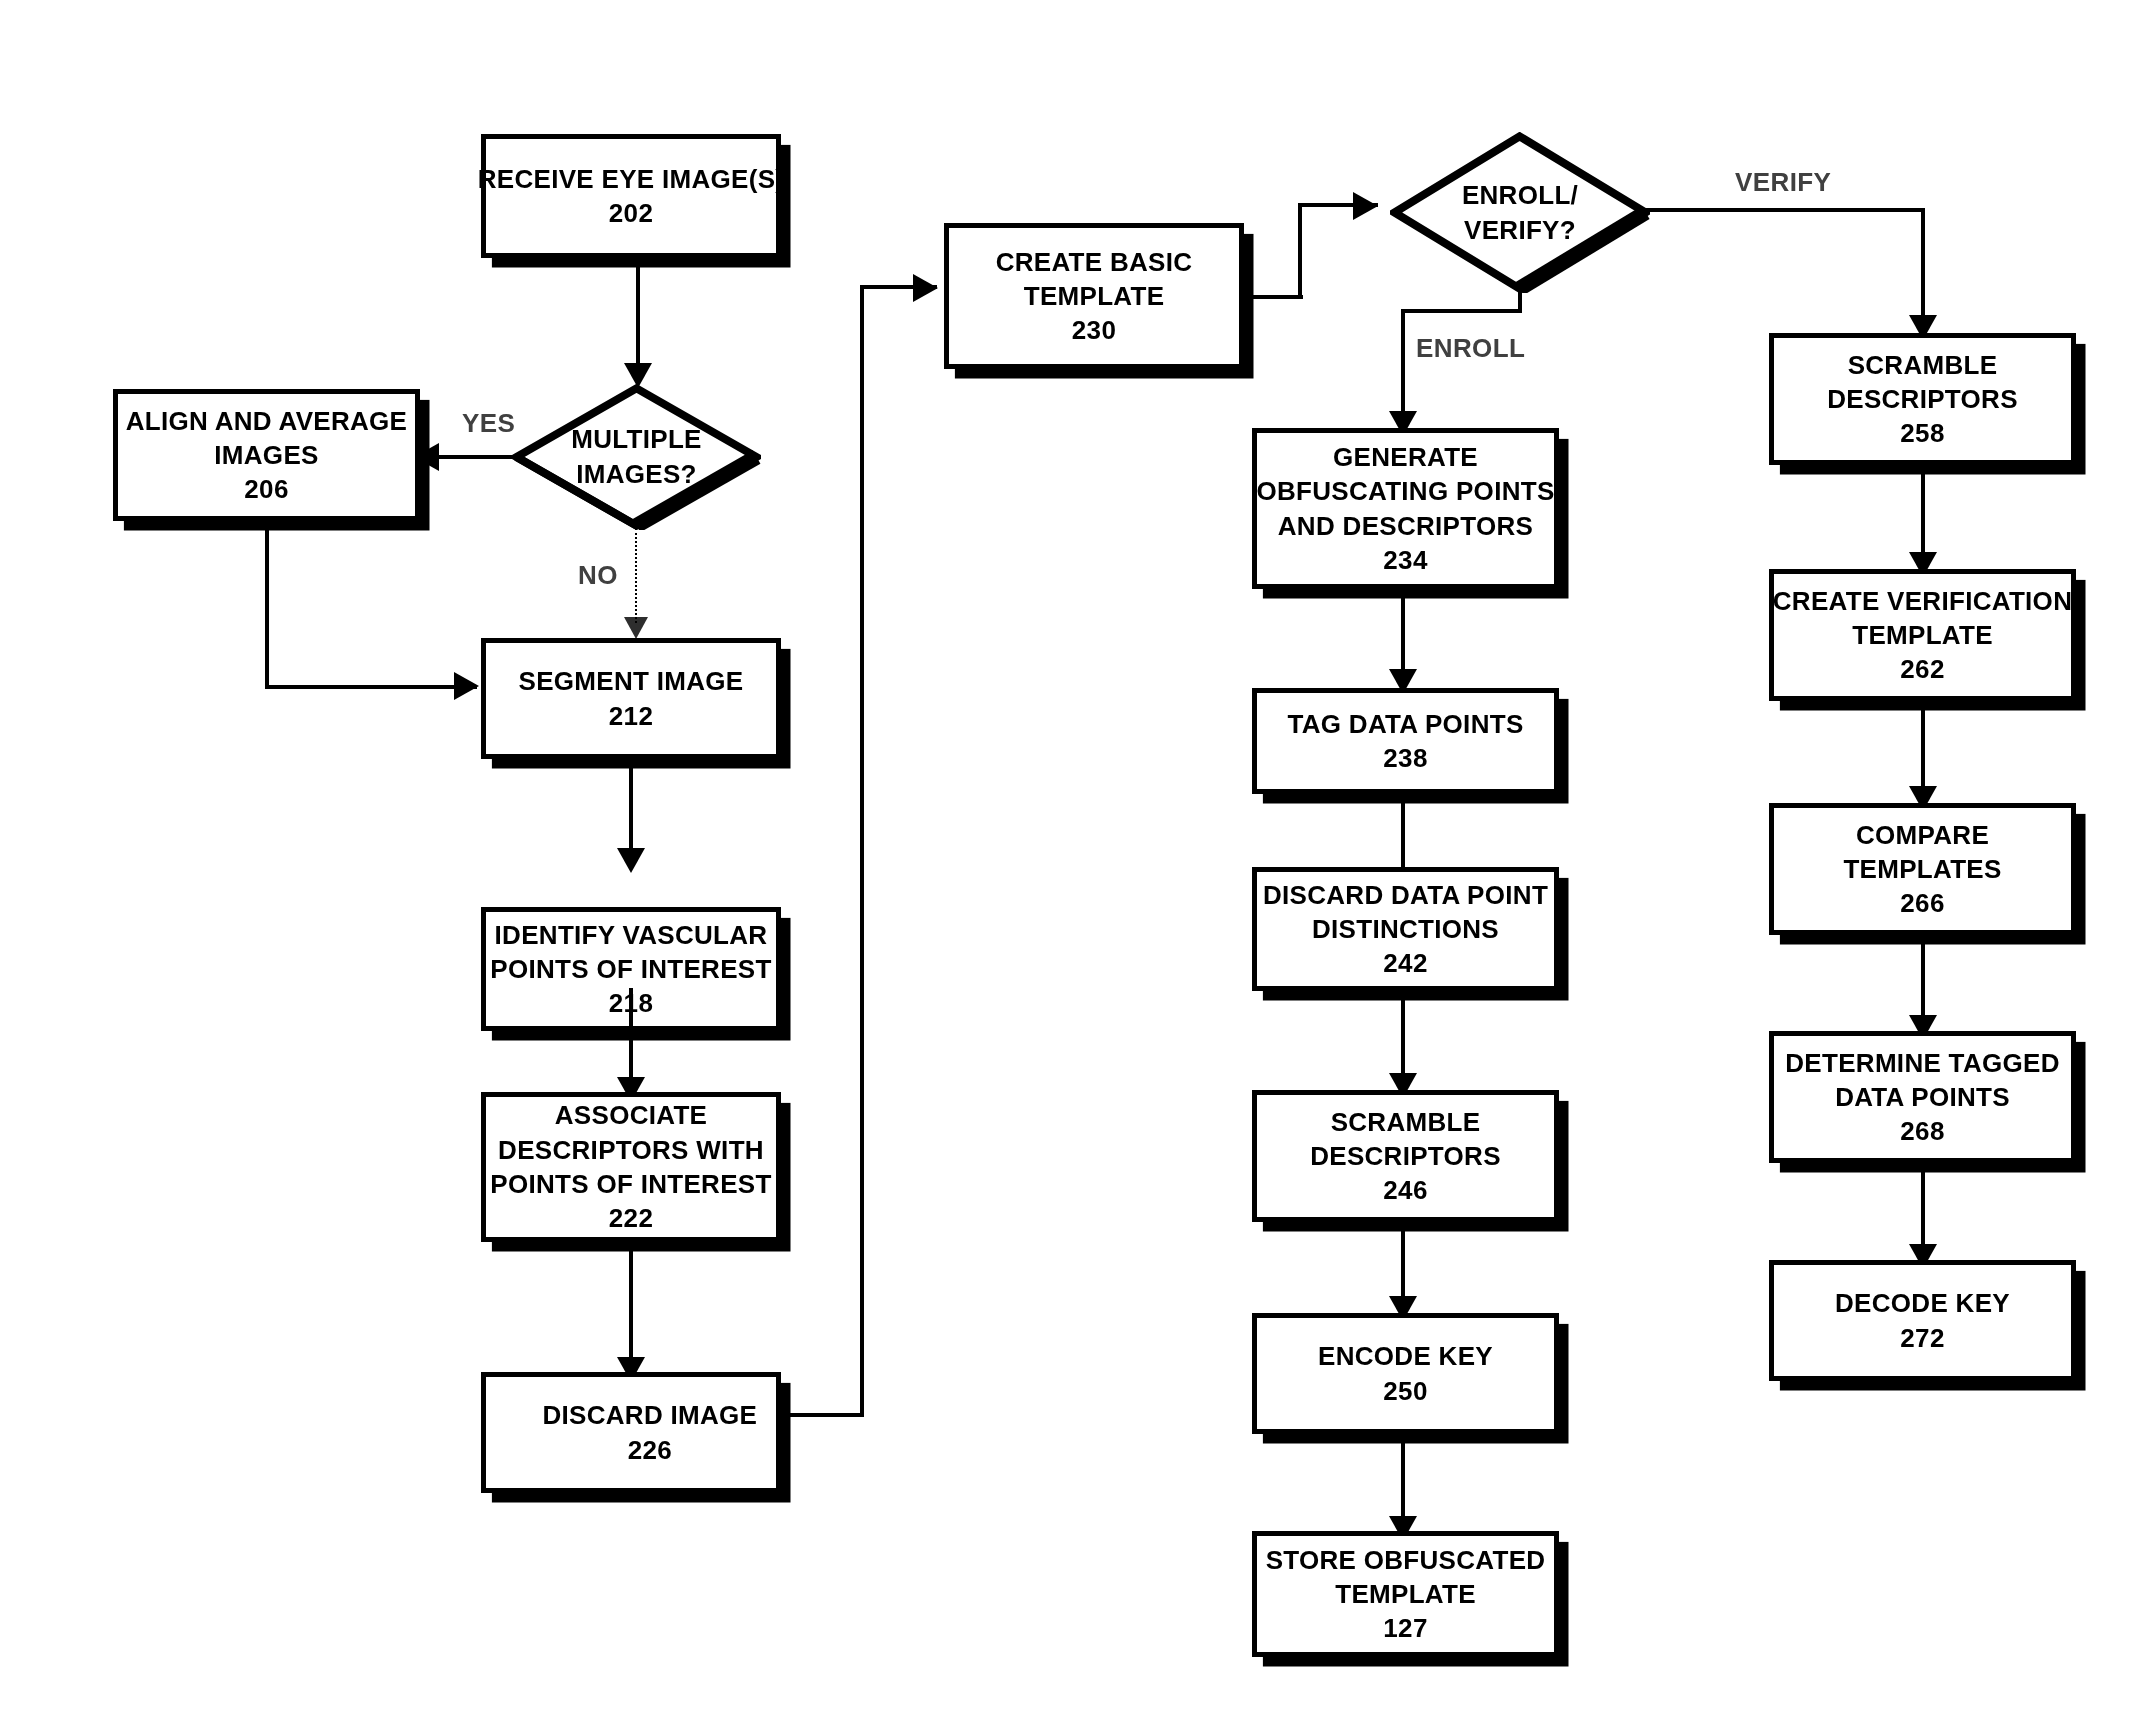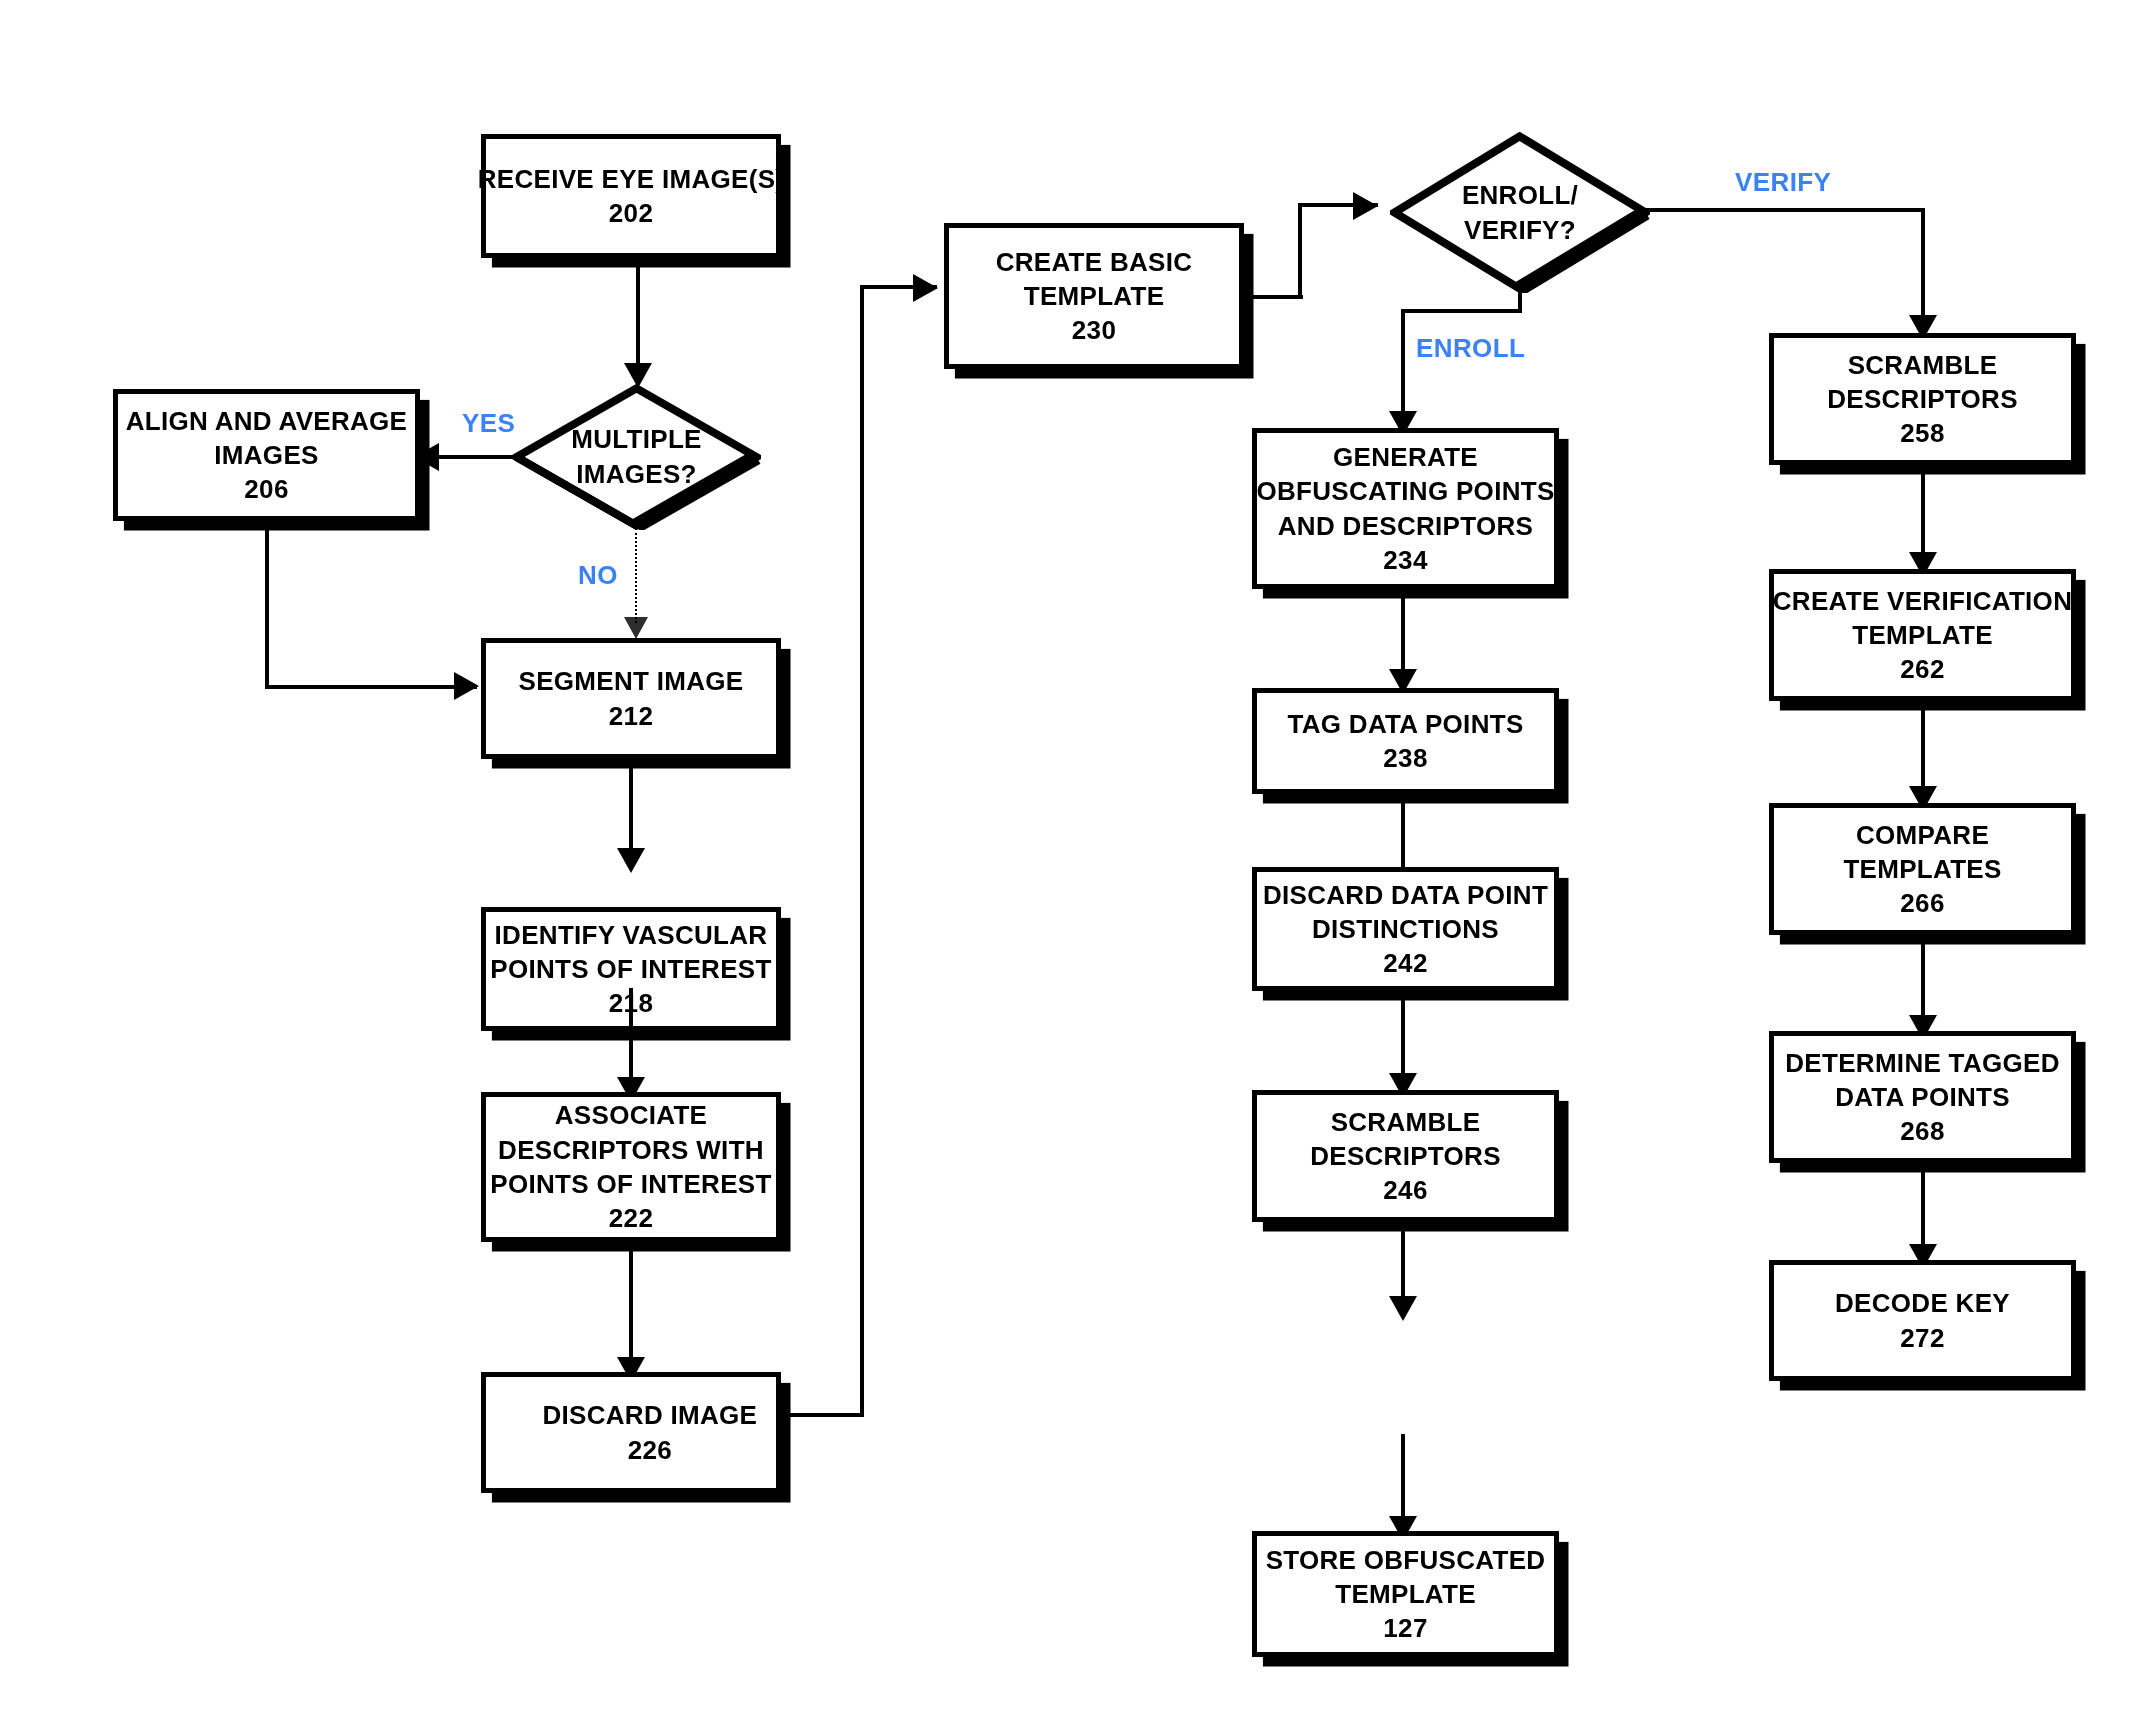--- a/index.html
+++ b/index.html
@@ -102,21 +102,21 @@
     border-right: 12.4px solid transparent;
     border-top: 22px solid #000000;
     opacity: 0.82;
   }
 
   
   .elabel {
     position: absolute;
     font-weight: 700;
     font-size: 26px;
-    color: #3b82f6;
+    color: #404040;
     letter-spacing: 0.4px;
     white-space: nowrap;
   }
 </style>
 </head>
 <body>
 
 <div id="sheet">
 
   <div class="node" style="left:481px; top:134px; width:300px; height:124px;">
@@ -260,20 +260,24 @@
 
   <div class="node" style="left:1252px; top:1090px; width:307px; height:132px;">
     <span class="ln">SCRAMBLE</span>
     <span class="ln">DESCRIPTORS</span>
     <span class="num">246</span>
   </div>
 
   <div class="vline" style="left:1401px; top:1222px; height:80px;"></div>
   <div class="arrow-down" style="left:1389px; top:1296px;"></div>
 
+  <div class="node" style="left:1252px; top:1313px; width:307px; height:121px;">
+    <span class="ln">ENCODE KEY</span>
+    <span class="num">250</span>
+  </div>
 
   <div class="vline" style="left:1401px; top:1434px; height:88px;"></div>
   <div class="arrow-down" style="left:1389px; top:1516px;"></div>
 
   <div class="node" style="left:1252px; top:1531px; width:307px; height:126px;">
     <span class="ln">STORE OBFUSCATED</span>
     <span class="ln">TEMPLATE</span>
     <span class="num">127</span>
   </div>
 

